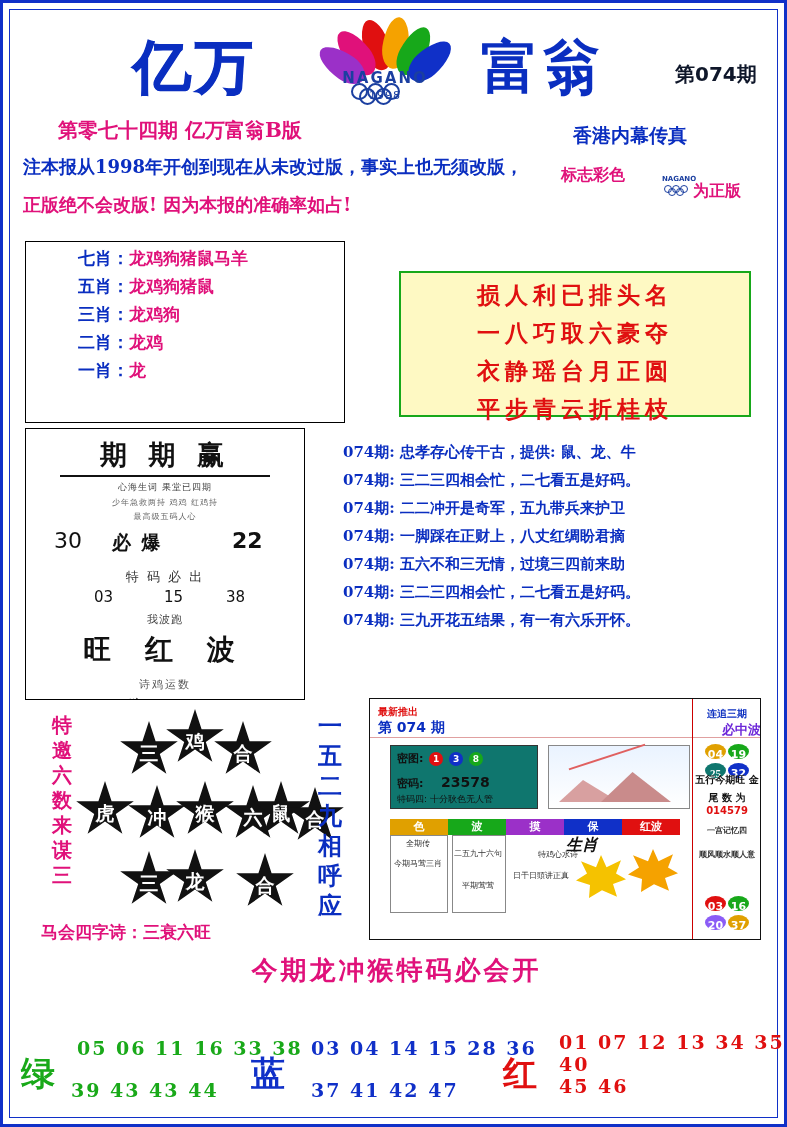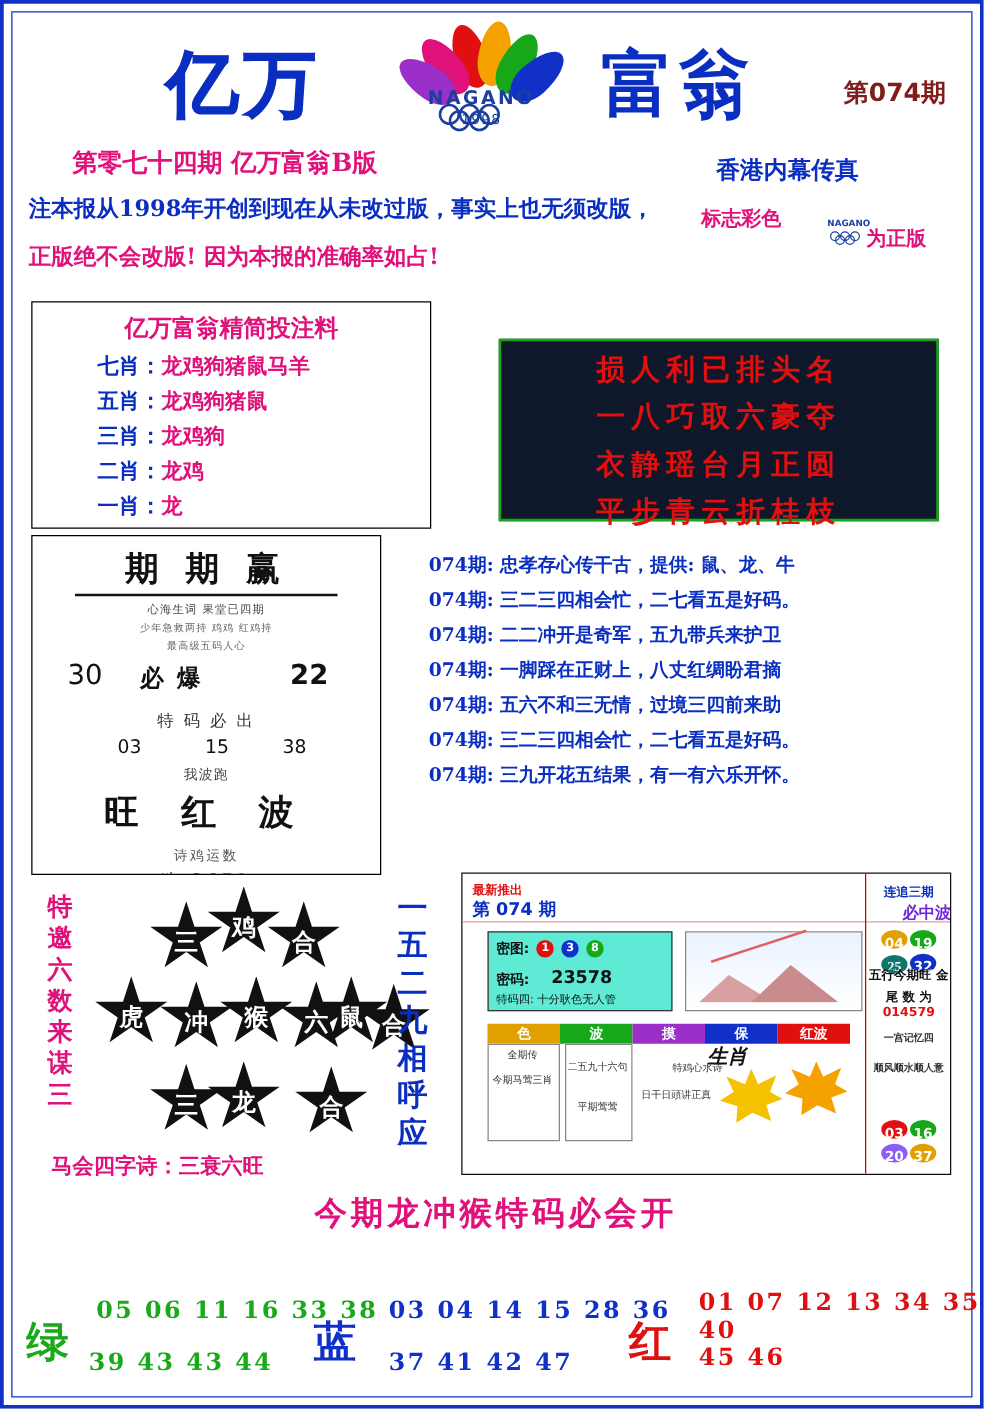--- a/index.html
+++ b/index.html
@@ -43,21 +43,21 @@
     font-size:15px;font-weight:bold;color:#1b3fa0;letter-spacing:2px;
   }
   .logo .year{
     position:absolute;left:22px;top:72px;width:120px;text-align:center;
     font-size:11px;color:#1b3fa0;letter-spacing:1px;
   }
   .rings{position:absolute;left:48px;top:66px;width:70px;height:18px;}
   .rings i{position:absolute;width:13px;height:13px;border:2px solid #1b3fa0;border-radius:50%;}
   .issue-top{
     position:absolute;left:672px;top:50px;
-    font-size:20px;font-weight:bold;color:#7f1d1d;
+    font-size:20px;font-weight:bold;color:#0f172a;
     font-family:"DejaVu Sans","Liberation Sans",sans-serif;
   }
   
   .sub1{
     position:absolute;left:55px;top:114px;
     font-size:20px;font-weight:bold;color:#e0117a;
     font-family:"DejaVu Serif","Liberation Serif",serif;
   }
   .line1{
     position:absolute;left:20px;top:152px;
@@ -99,21 +99,21 @@
     font-family:"DejaVu Serif","Liberation Serif",serif;
   }
   .hintbox .row{
     margin:5px 0 0 52px;font-size:17px;font-weight:bold;color:#0a2ec0;
     font-family:"DejaVu Serif","Liberation Serif",serif;
   }
   .hintbox .row b{color:#e0117a;font-weight:bold;}
   
   .poembox{
     position:absolute;left:396px;top:268px;width:348px;height:142px;
-    border:2px solid #17a81a;background:#0f172a;
+    border:2px solid #17a81a;background:#fef9c3;
   }
   .poembox .pline{
     text-align:center;margin-top:7px;
     font-size:23px;font-weight:bold;color:#e01010;
     letter-spacing:5px;
     font-family:"DejaVu Serif","Liberation Serif",serif;
   }
   
   .ticket{
     position:absolute;left:22px;top:425px;width:278px;height:270px;
@@ -158,21 +158,21 @@
   
   .preds{position:absolute;left:340px;top:440px;width:430px;}
   .pred{
     font-size:15px;font-weight:bold;color:#0a2ec0;margin-bottom:9px;
     font-family:"DejaVu Serif","Liberation Serif",serif;white-space:nowrap;
   }
   .pred .k{color:#0a2ec0;}
   
   .starsblk{position:absolute;left:20px;top:700px;width:340px;height:250px;}
   .vert-left{
-    position:absolute;left:10px;top:10px;width:30px;
+    position:absolute;left:24px;top:10px;width:30px;
     font-size:20px;font-weight:bold;color:#e0117a;line-height:25px;text-align:center;
     font-family:"DejaVu Serif","Liberation Serif",serif;
   }
   .star{
     position:absolute;width:60px;height:58px;background:#111;
     clip-path:polygon(50% 0%,61% 35%,98% 35%,68% 57%,79% 91%,50% 70%,21% 91%,32% 57%,2% 35%,39% 35%);
     color:#fff;font-size:19px;font-weight:bold;
     display:flex;align-items:center;justify-content:center;
     font-family:"DejaVu Serif","Liberation Serif",serif;
     padding-top:8px;box-sizing:border-box;
@@ -188,21 +188,21 @@
   }
   
   .rpanel{
     position:absolute;left:366px;top:695px;width:390px;height:240px;
     border:1px solid #111;background:#fff;overflow:hidden;
   }
   .rp-newtag{position:absolute;left:8px;top:6px;font-size:10px;color:#e01010;font-weight:bold;}
   .rp-issue{position:absolute;left:8px;top:20px;font-size:14px;font-weight:bold;color:#0a2ec0;}
   .rp-divline{position:absolute;left:0;top:38px;width:390px;height:1px;background:#e0a0a0;}
   .rp-box{
-    position:absolute;left:20px;top:46px;width:146px;height:62px;border:1px solid #333;background:#5eead4;
+    position:absolute;left:20px;top:46px;width:146px;height:62px;border:1px solid #333;background:#0f766e;
   }
   .rp-box .l1{position:absolute;left:6px;top:5px;font-size:11px;font-weight:bold;color:#111;}
   .rp-box .l2{position:absolute;left:6px;top:30px;font-size:11px;font-weight:bold;color:#111;}
   .rp-box .v2{position:absolute;left:50px;top:28px;font-size:14px;font-weight:bold;color:#111;}
   .rp-box .l3{position:absolute;left:6px;top:47px;font-size:9px;color:#111;}
   .rp-ball{display:inline-block;width:14px;height:14px;border-radius:50%;color:#fff;font-size:9px;
            text-align:center;line-height:14px;vertical-align:middle;margin-left:2px;}
   .rp-img{
     position:absolute;left:178px;top:46px;width:140px;height:62px;border:1px solid #888;
     background:linear-gradient(#eaf3ff,#ffffff);
@@ -286,21 +286,20 @@
       <i style="left:0;top:0;"></i>
         <i style="left:8px;top:0;"></i>
         <i style="left:16px;top:0;"></i>
       <i style="left:4px;top:3px;"></i>
         <i style="left:12px;top:3px;"></i>
     </div>
   </div>
   <div class="hk3">为正版</div>
 
   <div class="hintbox">
-    <div class="h-title">亿万富翁精简投注料</div>
     <div class="row"><span>七肖：</span><b>龙鸡狗猪鼠马羊</b></div>
     <div class="row"><span>五肖：</span><b>龙鸡狗猪鼠</b></div>
     <div class="row"><span>三肖：</span><b>龙鸡狗</b></div>
     <div class="row"><span>二肖：</span><b>龙鸡</b></div>
     <div class="row"><span>一肖：</span><b>龙</b></div>
   </div>
 
   <div class="poembox">
     <div class="pline">损人利已排头名</div>
     <div class="pline">一八巧取六豪夺</div>

